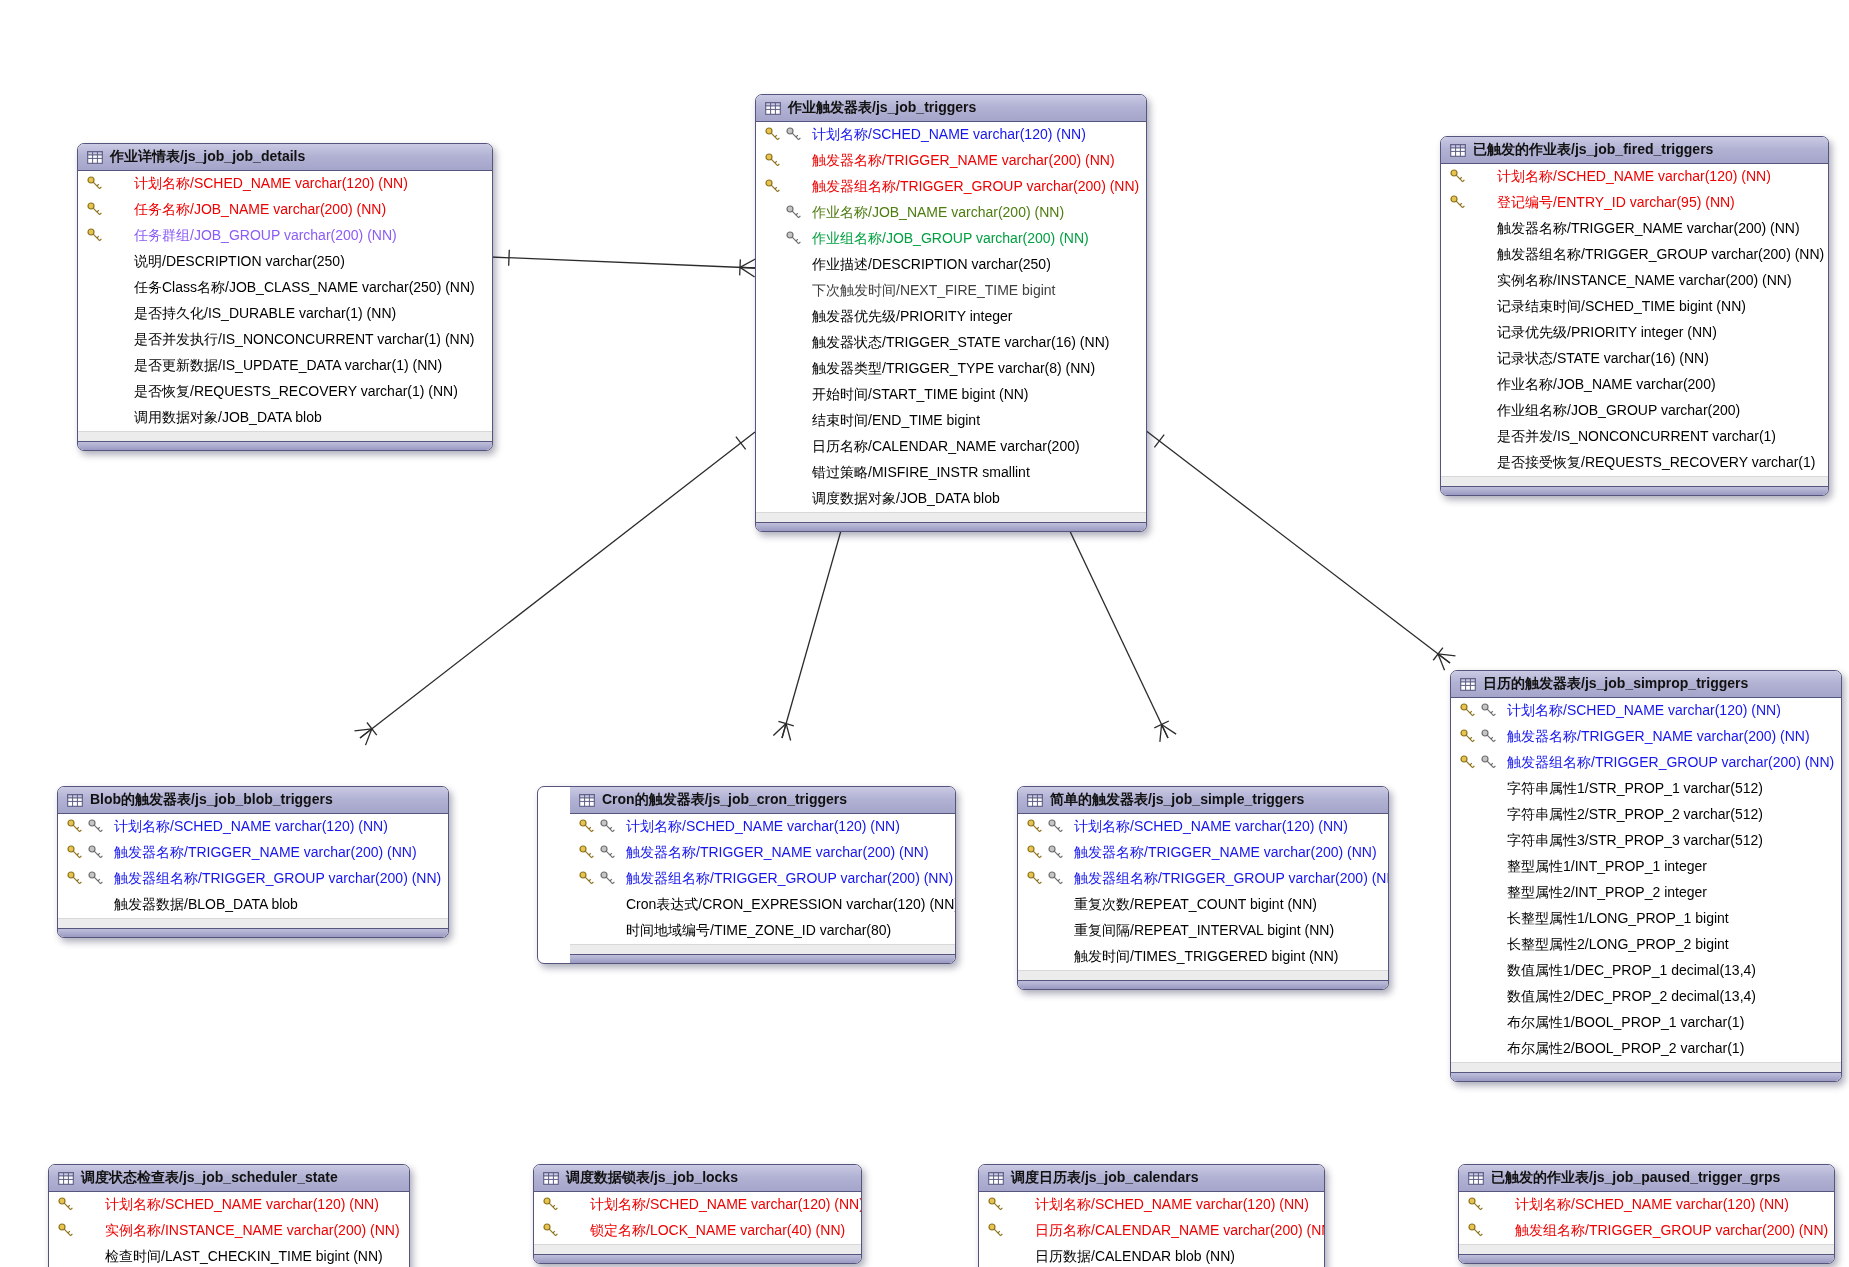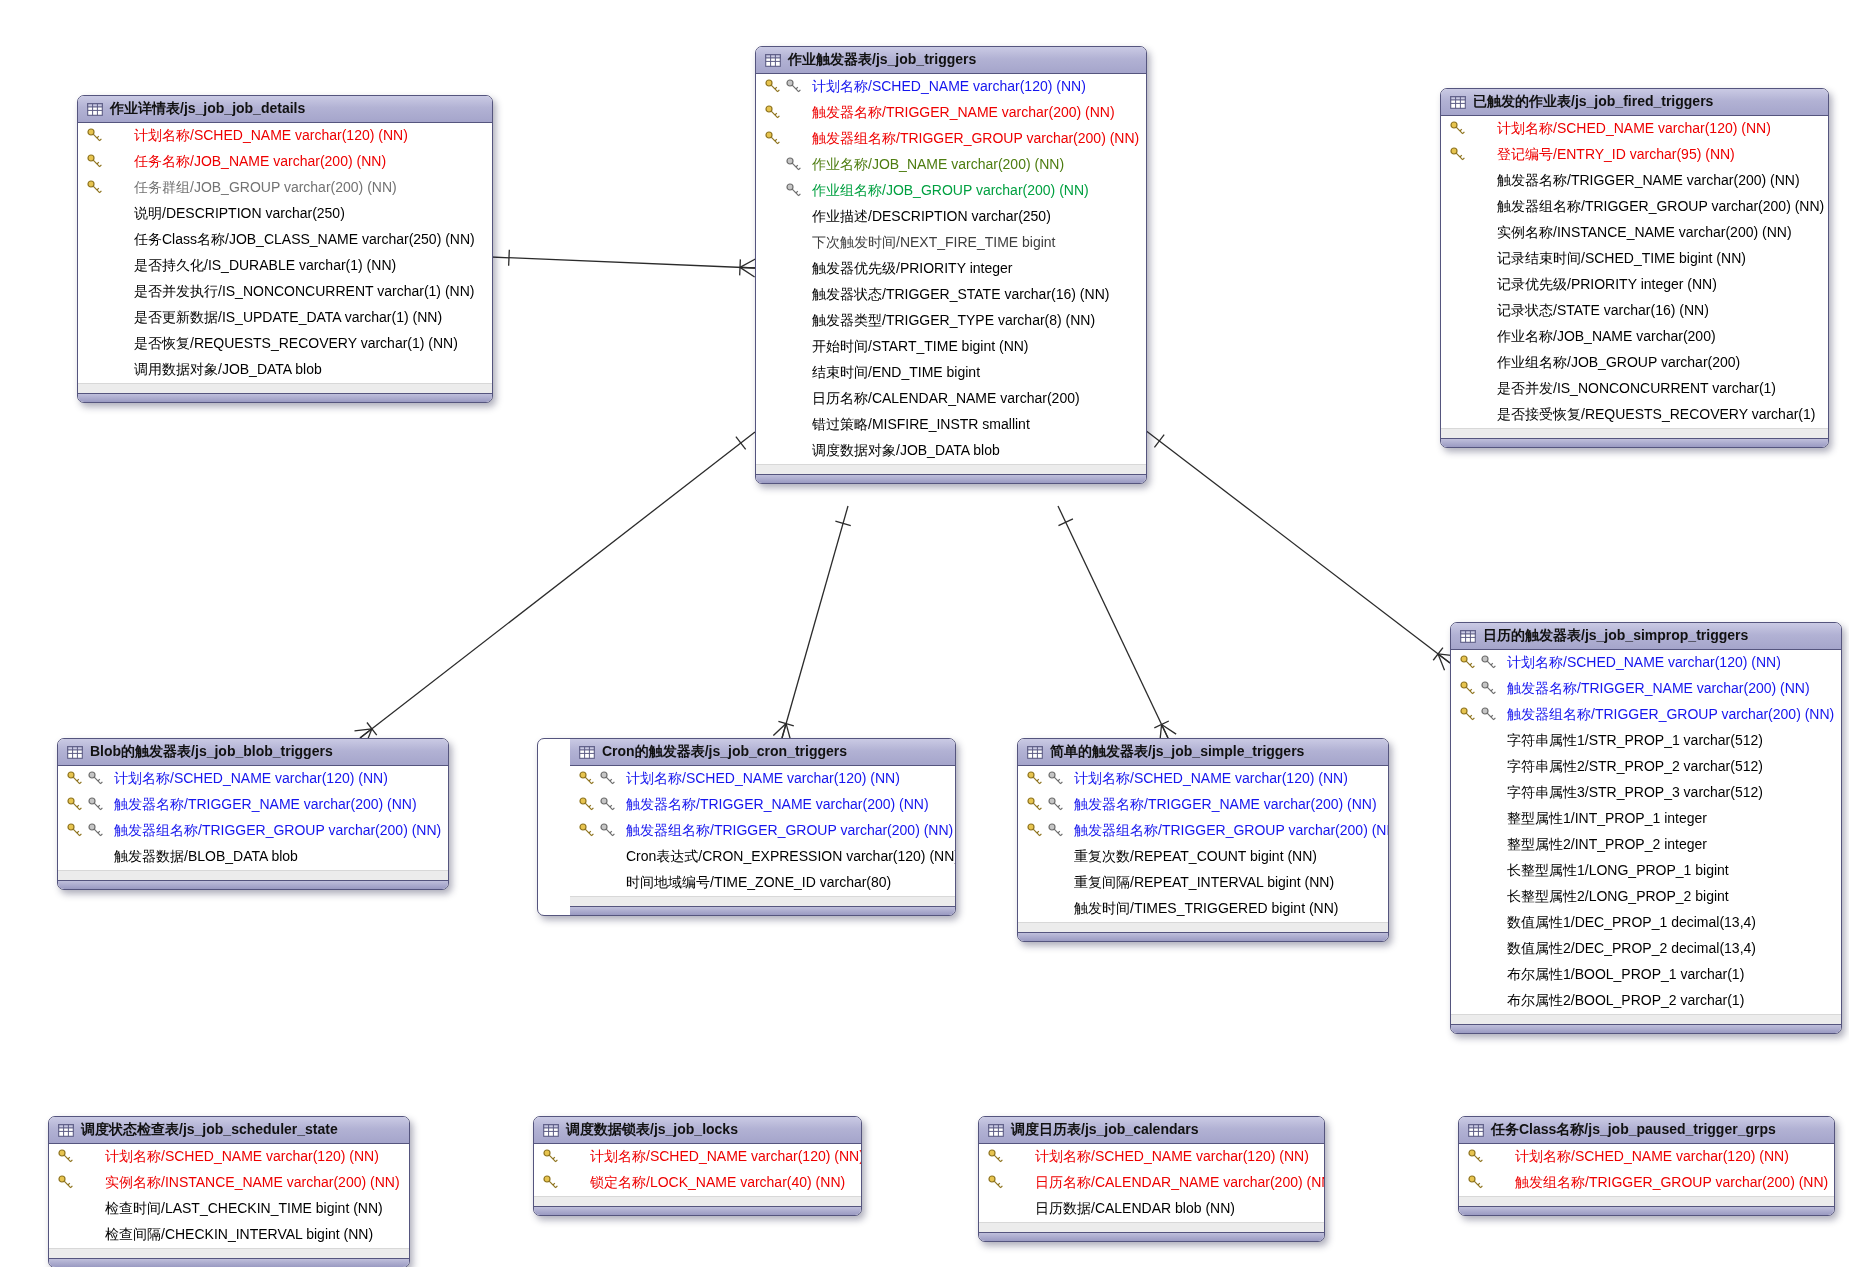--- a/index.html
+++ b/index.html
@@ -2,21 +2,21 @@
 <html><head>
 <meta charset="utf-8">
 <style>
   html,body{margin:0;padding:0;background:#ffffff;}
   body{width:1849px;height:1267px;position:relative;overflow:hidden;
        font-family:"Liberation Sans","DejaVu Sans",sans-serif;}
   #canvas{position:absolute;left:0;top:0;width:1849px;height:1267px;}
   #rel-layer{position:absolute;left:0;top:0;z-index:1;}
   .tbl{position:absolute;z-index:2;background:#ffffff;
        border:1.6px solid #55557e;border-radius:7px;overflow:hidden;
-       box-shadow:3px 4px 7px rgba(45,45,80,.38);}
+       box-shadow:3px 4px 7px rgba(45,45,80,.38);margin-top:48px;}
   .hdr{height:27px;display:flex;align-items:center;gap:7px;padding:0 9px;
        background:linear-gradient(180deg,#cacae4 0%,#b2b2d4 45%,#a5a5cb 100%);
        border-bottom:1.6px solid #55557e;box-sizing:border-box;}
   .ttl{font-size:14px;font-weight:bold;color:#111;white-space:nowrap;}
   .row{height:26px;position:relative;display:flex;align-items:center;
        padding-left:56px;box-sizing:border-box;}
   .row .ktxt{font-size:14px;white-space:nowrap;}
   .keyslot{position:absolute;top:4px;width:17px;height:17px;}
   .slot1{left:8px;} .slot2{left:29px;}
   .strip1{height:9px;background:#ececec;border-top:1px solid #d8d8d8;}
@@ -103,21 +103,21 @@
         </div>
         <div class="row">
           <span class="keyslot slot1"><svg width="17" height="17" viewBox="0 0 17 17">
               <g stroke="#8f741f" stroke-width="1.2" fill="none">
                 <circle cx="5" cy="5" r="3" fill="#e7c44f"></circle>
                 <path d="M7.2 7.2 L13.8 13.8"></path>
                 <path d="M11 11 L12.8 9.2"></path>
                 <path d="M13.6 13.6 L15.4 11.8"></path>
               </g>
             </svg></span>
-          <span class="ktxt" style="color:#737373">任务群组/JOB_GROUP varchar(200) (NN)</span>
+          <span class="ktxt" style="color:#8b5cf6">任务群组/JOB_GROUP varchar(200) (NN)</span>
         </div>
         <div class="row">
           <span class="ktxt" style="color:#000000">说明/DESCRIPTION varchar(250)</span>
         </div>
         <div class="row">
           <span class="ktxt" style="color:#000000">任务Class名称/JOB_CLASS_NAME varchar(250) (NN)</span>
         </div>
         <div class="row">
           <span class="ktxt" style="color:#000000">是否持久化/IS_DURABLE varchar(1) (NN)</span>
         </div>
@@ -743,21 +743,21 @@
         <div class="strip1"></div>
         <div class="strip2"></div>
       </div>
       <div class="tbl" style="left: 1458px; top: 1116px; width: 375px;">
         <div class="hdr">
           <svg width="16" height="13" viewBox="0 0 16 13">
             <rect x="0.7" y="0.7" width="14.6" height="11.6" fill="#ffffff" stroke="#5c5c85" stroke-width="1.1"></rect>
             <rect x="0.7" y="0.7" width="14.6" height="3.2" fill="#c9c9e3" stroke="#5c5c85" stroke-width="1.1"></rect>
             <path d="M0.7 7.4 H15.3 M5.6 0.7 V12.3 M10.4 0.7 V12.3" stroke="#5c5c85" stroke-width="1" fill="none"></path>
           </svg>
-          <span class="ttl">任务Class名称/js_job_paused_trigger_grps</span>
+          <span class="ttl">已触发的作业表/js_job_paused_trigger_grps</span>
         </div>
         <div class="row">
           <span class="keyslot slot1"><svg width="17" height="17" viewBox="0 0 17 17">
               <g stroke="#8f741f" stroke-width="1.2" fill="none">
                 <circle cx="5" cy="5" r="3" fill="#e7c44f"></circle>
                 <path d="M7.2 7.2 L13.8 13.8"></path>
                 <path d="M11 11 L12.8 9.2"></path>
                 <path d="M13.6 13.6 L15.4 11.8"></path>
               </g>
             </svg></span>

